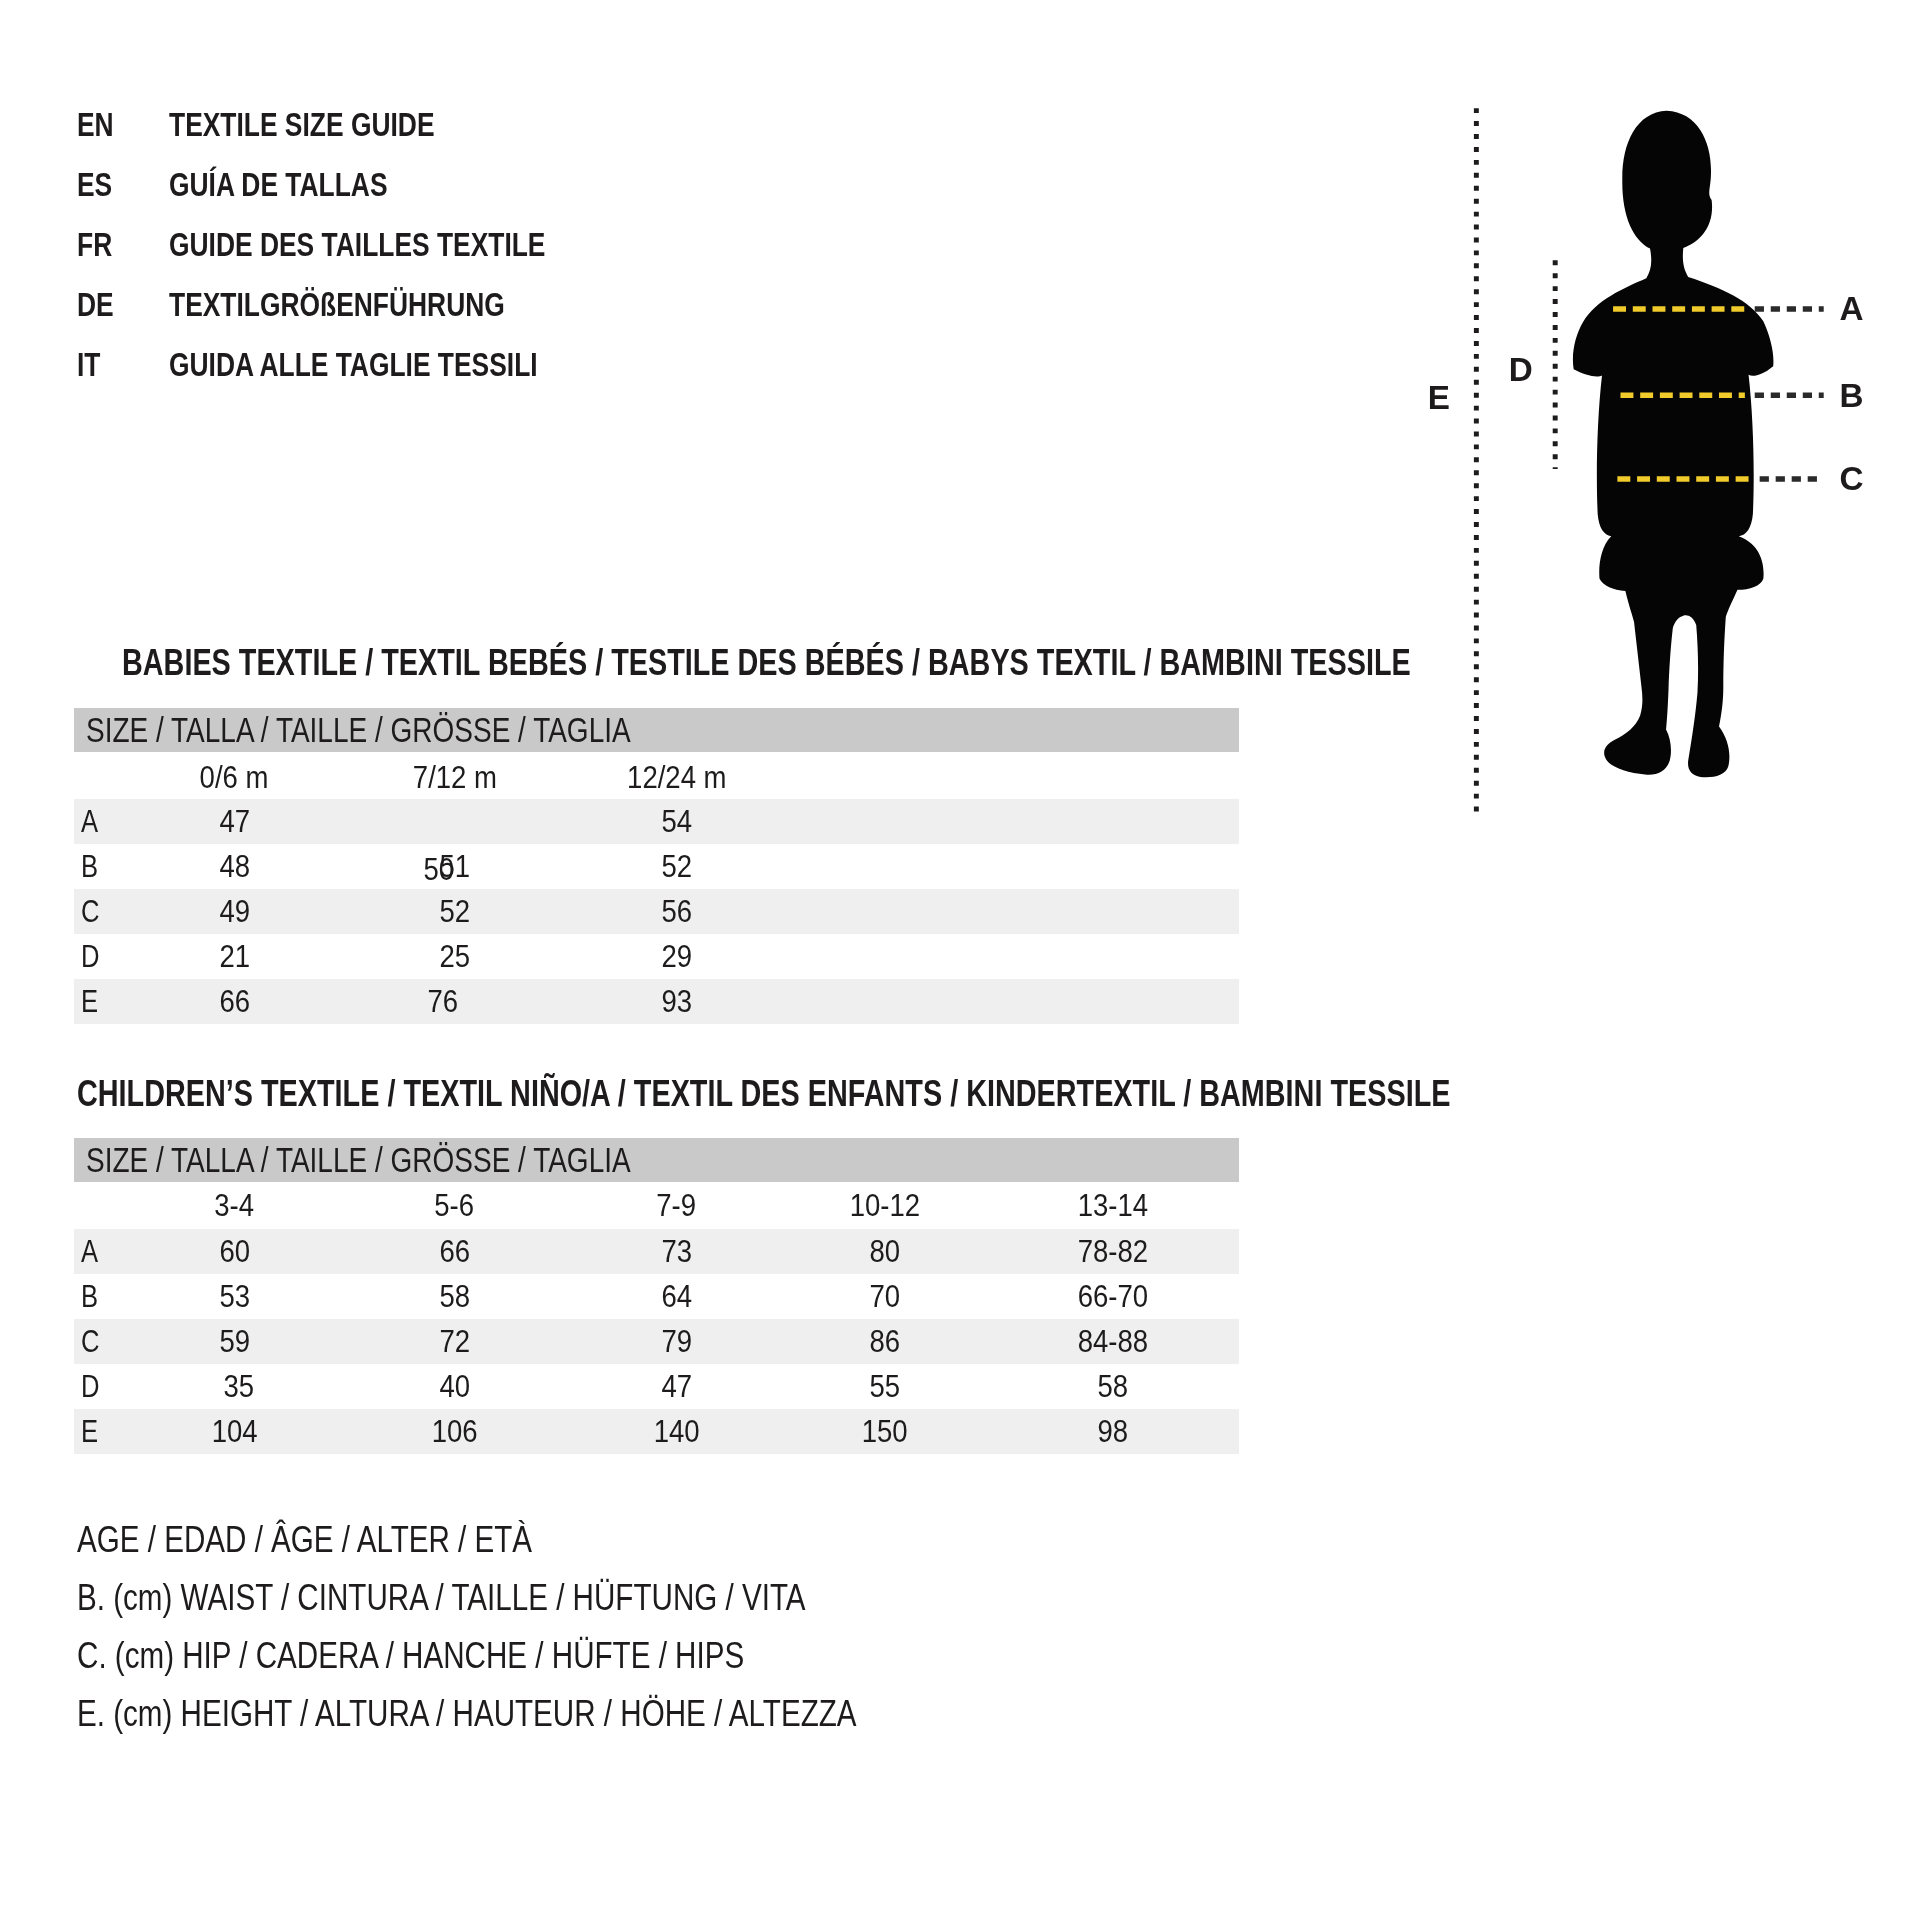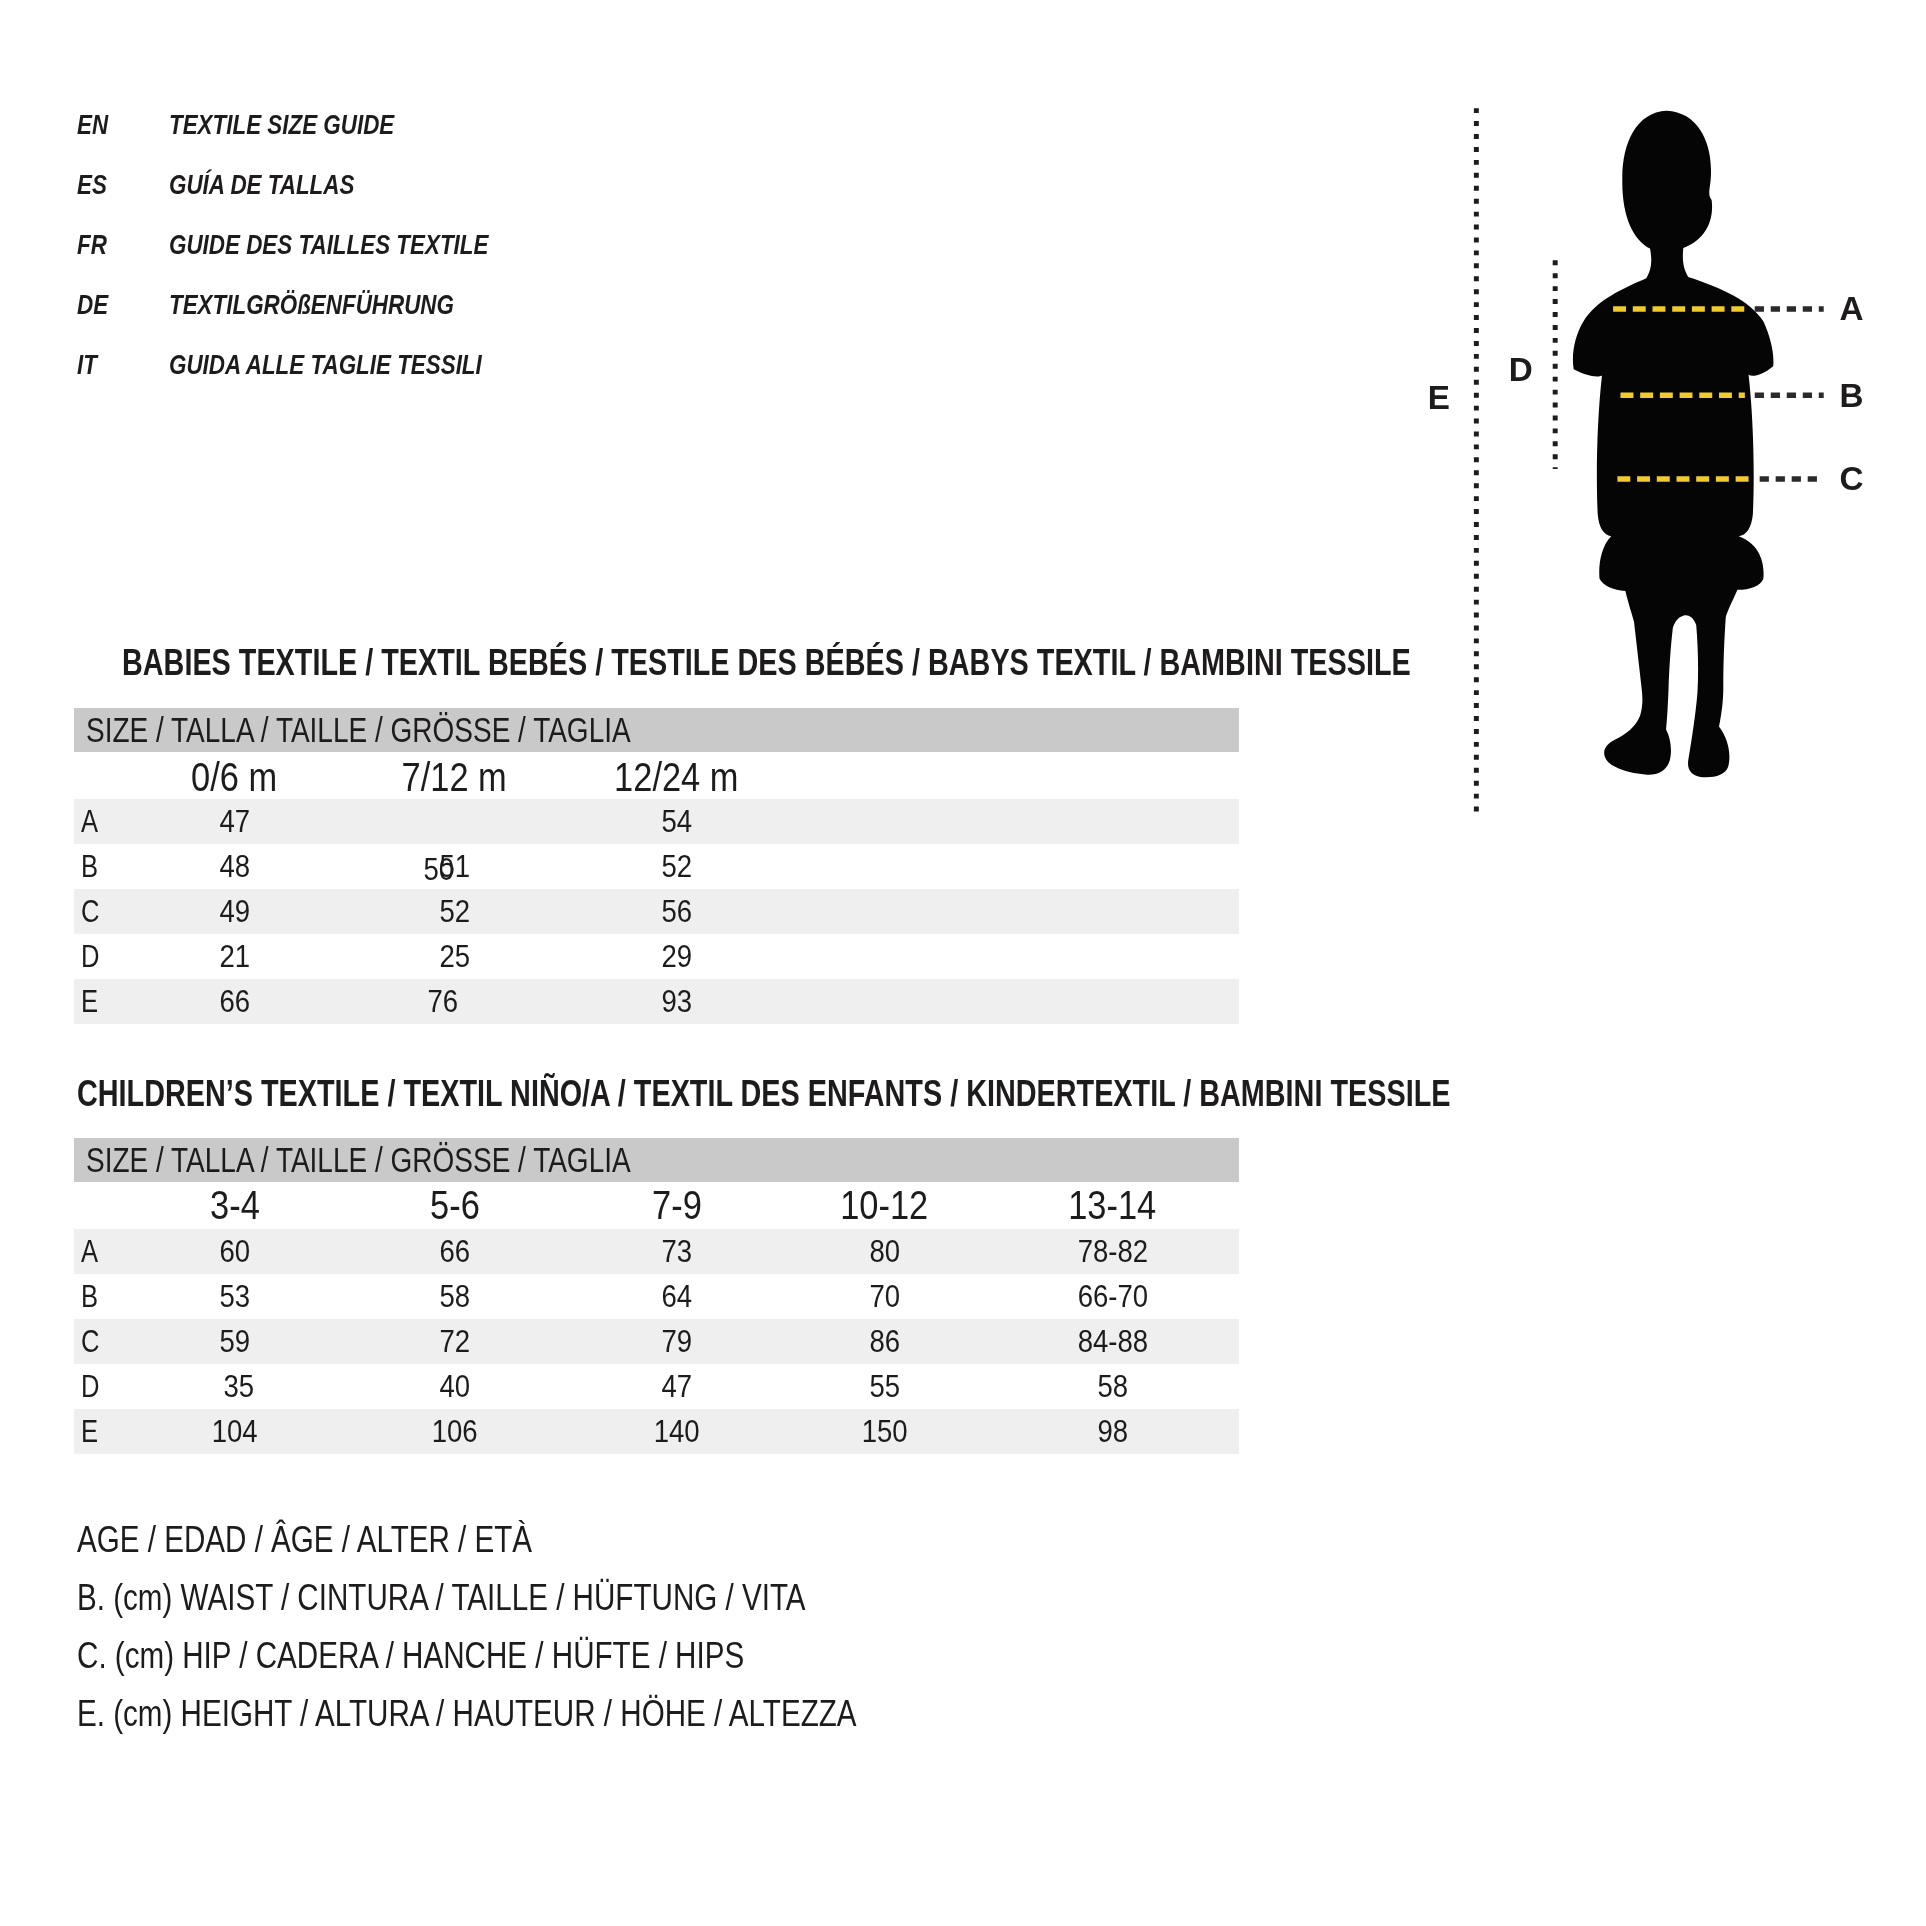--- a/index.html
+++ b/index.html
@@ -6,30 +6,30 @@
   body{width:1926px;height:1926px;font-family:"Liberation Sans","DejaVu Sans",sans-serif;color:#1d1b1c;}
   #page{position:relative;width:1926px;height:1926px;background:#ffffff;overflow:hidden;}
 
   .abs{position:absolute;}
 
   
   .cxl{display:inline-block;transform:scaleX(0.80);transform-origin:0 50%;white-space:nowrap;}
   .cxc{display:inline-block;transform:scaleX(0.86);white-space:nowrap;}
 
   
-  .lang-row{height:60px;line-height:60px;font-size:28px;font-weight:700;font-style:italic;}
+  .lang-row{height:60px;line-height:60px;font-size:33px;font-weight:700;}
   .lang-code{display:inline-block;width:92px;vertical-align:top;}
 
   
   .section-title{height:44px;line-height:44px;font-size:36px;font-weight:700;white-space:nowrap;}
 
   
   .size-bar{left:74px;width:1165px;height:44px;line-height:44px;background:#c9c9c9;
             font-size:35px;font-weight:400;padding-left:12.3px;box-sizing:border-box;white-space:nowrap;}
-  .col-header{left:74px;width:1165px;height:44px;line-height:44px;font-size:40px;}
+  .col-header{left:74px;width:1165px;height:44px;line-height:44px;font-size:32px;}
   .trow{left:74px;width:1165px;height:45px;line-height:45px;font-size:32px;}
   .trow.stripe{background:#efefef;}
   .rlabel{position:absolute;left:7.4px;top:0;}
   .vcell{position:absolute;top:0;width:185px;text-align:center;}
 
   
   .legend-line{height:58px;line-height:58px;font-size:37px;font-weight:400;white-space:nowrap;}
 
   
   #figure-box{left:1417px;top:86px;width:487px;height:776px;}

